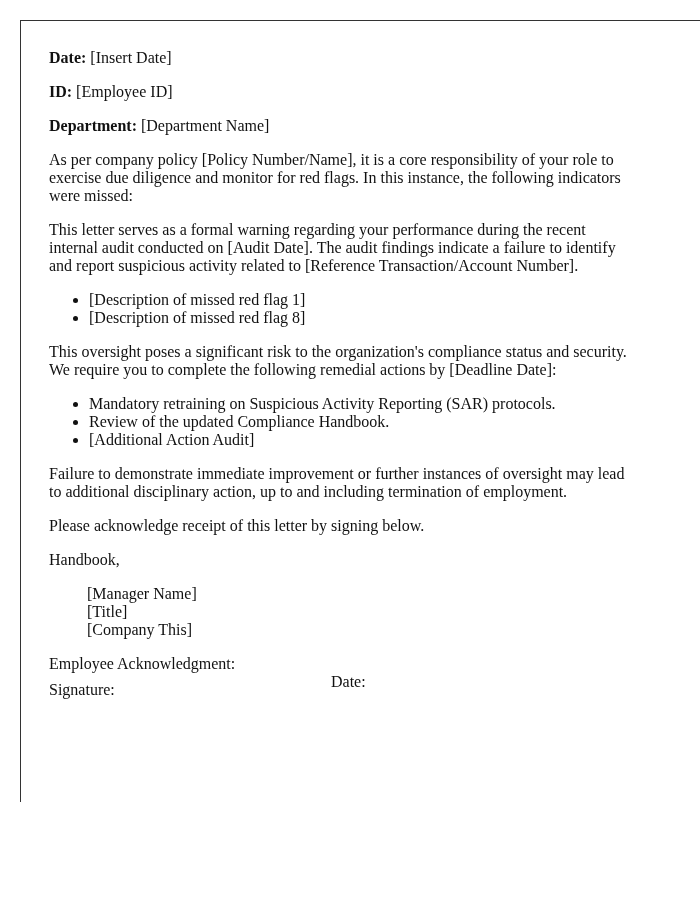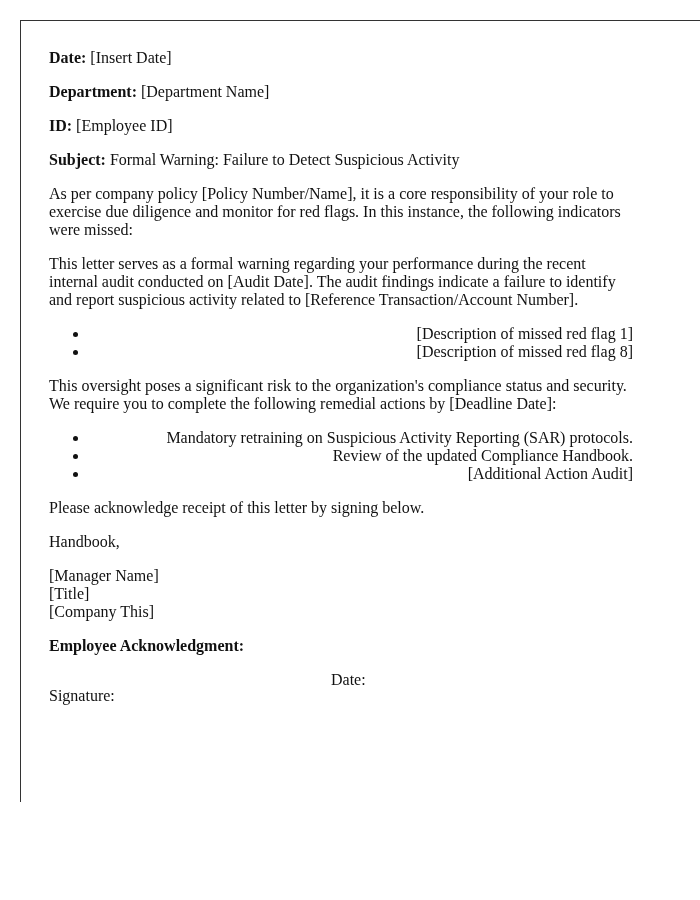--- a/index.html
+++ b/index.html
@@ -38,92 +38,88 @@
     }
     p.field {
       margin-bottom: 16px;
     }
     b, .bold {
       font-weight: bold;
     }
     ul {
       margin: 0 0 16px 0;
       padding-left: 40px;
-      text-align: right;
     }
     ul li {
       margin: 0;
       line-height: 18px;
     }
     .sig-block p {
       margin: 0;
     }
     .sig-block {
       margin-bottom: 16px;
+      margin-left: 38px;
     }
     .ack-title {
-      font-weight: bold;
-      margin-bottom: 16px;
+      font-weight: normal;
     }
     .sig-row {
       position: relative;
       height: 18px;
     }
     .sig-row .sig-label {
       position: absolute;
       left: 0;
-      top: 16px;
+      top: 8px;
     }
     .sig-row .date-label {
       position: absolute;
       left: 282px;
       top: 0;
     }
   </style>
 </head>
 <body>
 
 <div class="page">
   <div class="content">
 
     <p class="field">
       <b>Date:</b>
       <span>[Insert Date]</span>
     </p>
     <p class="field">
-      <b>Department:</b>
-      <span>[Department Name]</span>
-    </p>
-    <p class="field">
       <b>ID:</b>
       <span>[Employee ID]</span>
     </p>
     <p class="field">
-      <b>Subject:</b>
-      <span>Formal Warning: Failure to Detect Suspicious Activity</span>
+      <b>Department:</b>
+      <span>[Department Name]</span>
     </p>
 
 
     <p>As per company policy [Policy Number/Name], it is a core responsibility of your role to exercise due diligence and monitor for red flags. In this instance, the following indicators were missed:</p>
 
     <p>This letter serves as a formal warning regarding your performance during the recent internal audit conducted on [Audit Date]. The audit findings indicate a failure to identify and report suspicious activity related to [Reference Transaction/Account Number].</p>
 
     <ul>
       <li>[Description of missed red flag 1]</li>
       <li>[Description of missed red flag 8]</li>
     </ul>
 
     <p>This oversight poses a significant risk to the organization's compliance status and security. We require you to complete the following remedial actions by [Deadline Date]:</p>
 
     <ul>
       <li>Mandatory retraining on Suspicious Activity Reporting (SAR) protocols.</li>
       <li>Review of the updated Compliance Handbook.</li>
       <li>[Additional Action Audit]</li>
     </ul>
 
+    <p>Failure to demonstrate immediate improvement or further instances of oversight may lead to additional disciplinary action, up to and including termination of employment.</p>
 
     <p>Please acknowledge receipt of this letter by signing below.</p>
 
     <p>Handbook,</p>
 
     <div class="sig-block">
       <p>[Manager Name]</p>
       <p>[Title]</p>
       <p>[Company This]</p>
     </div>

